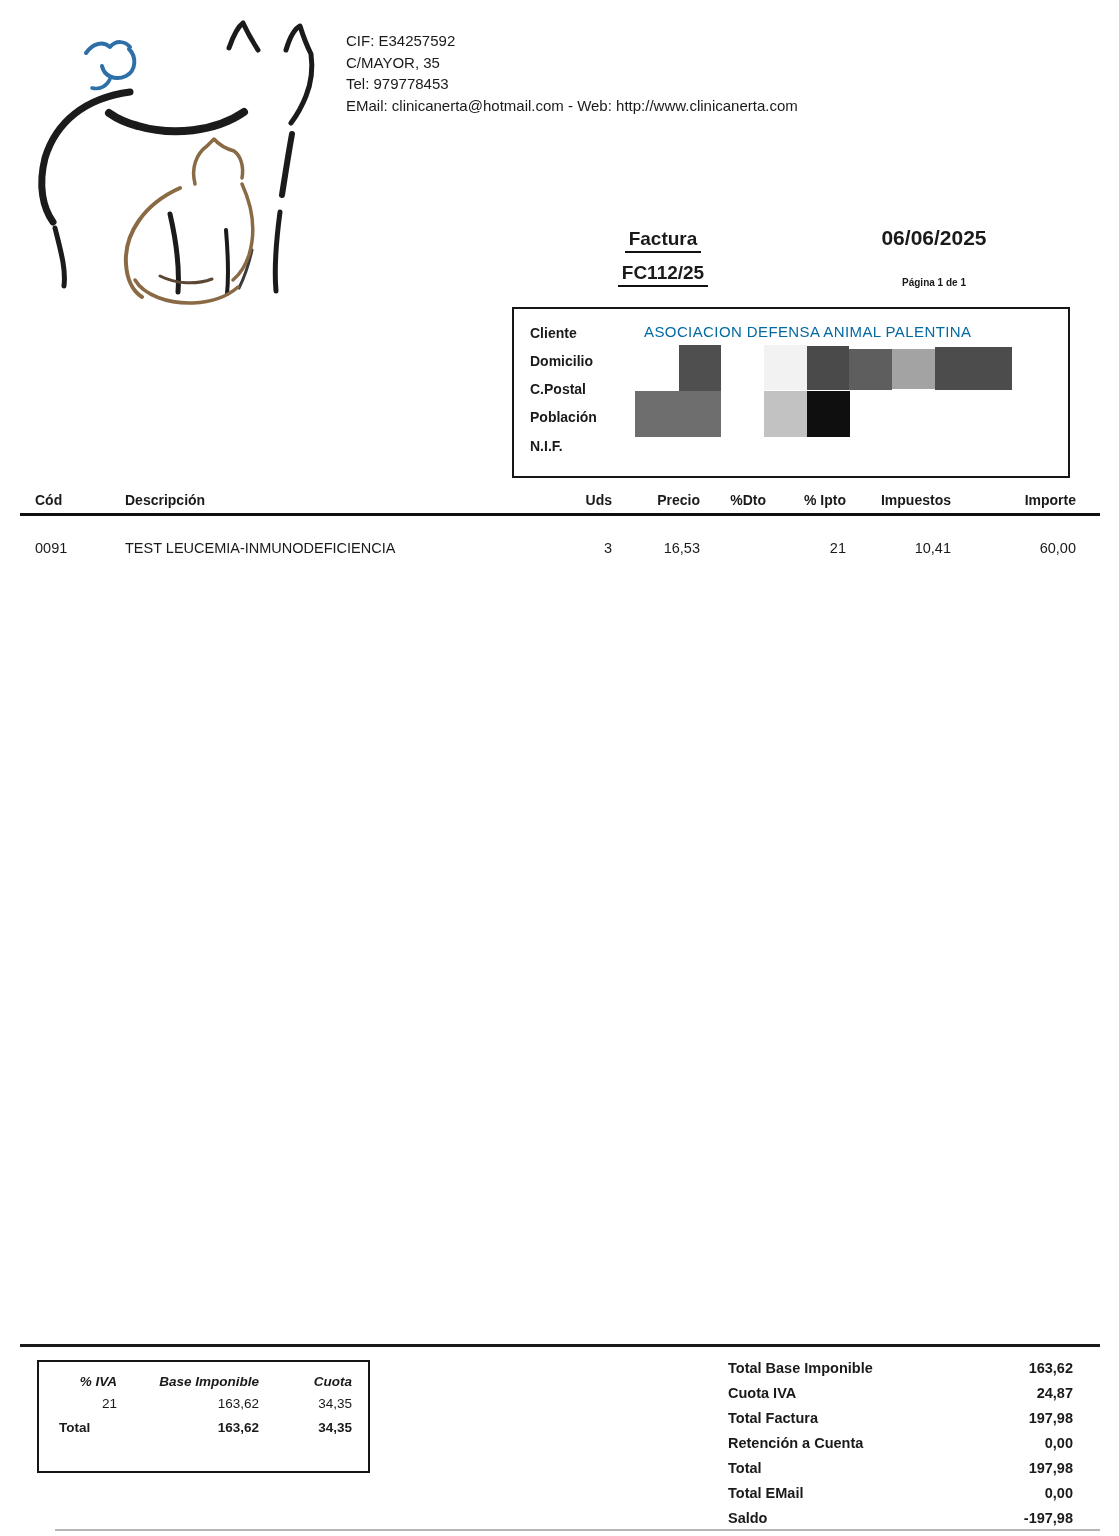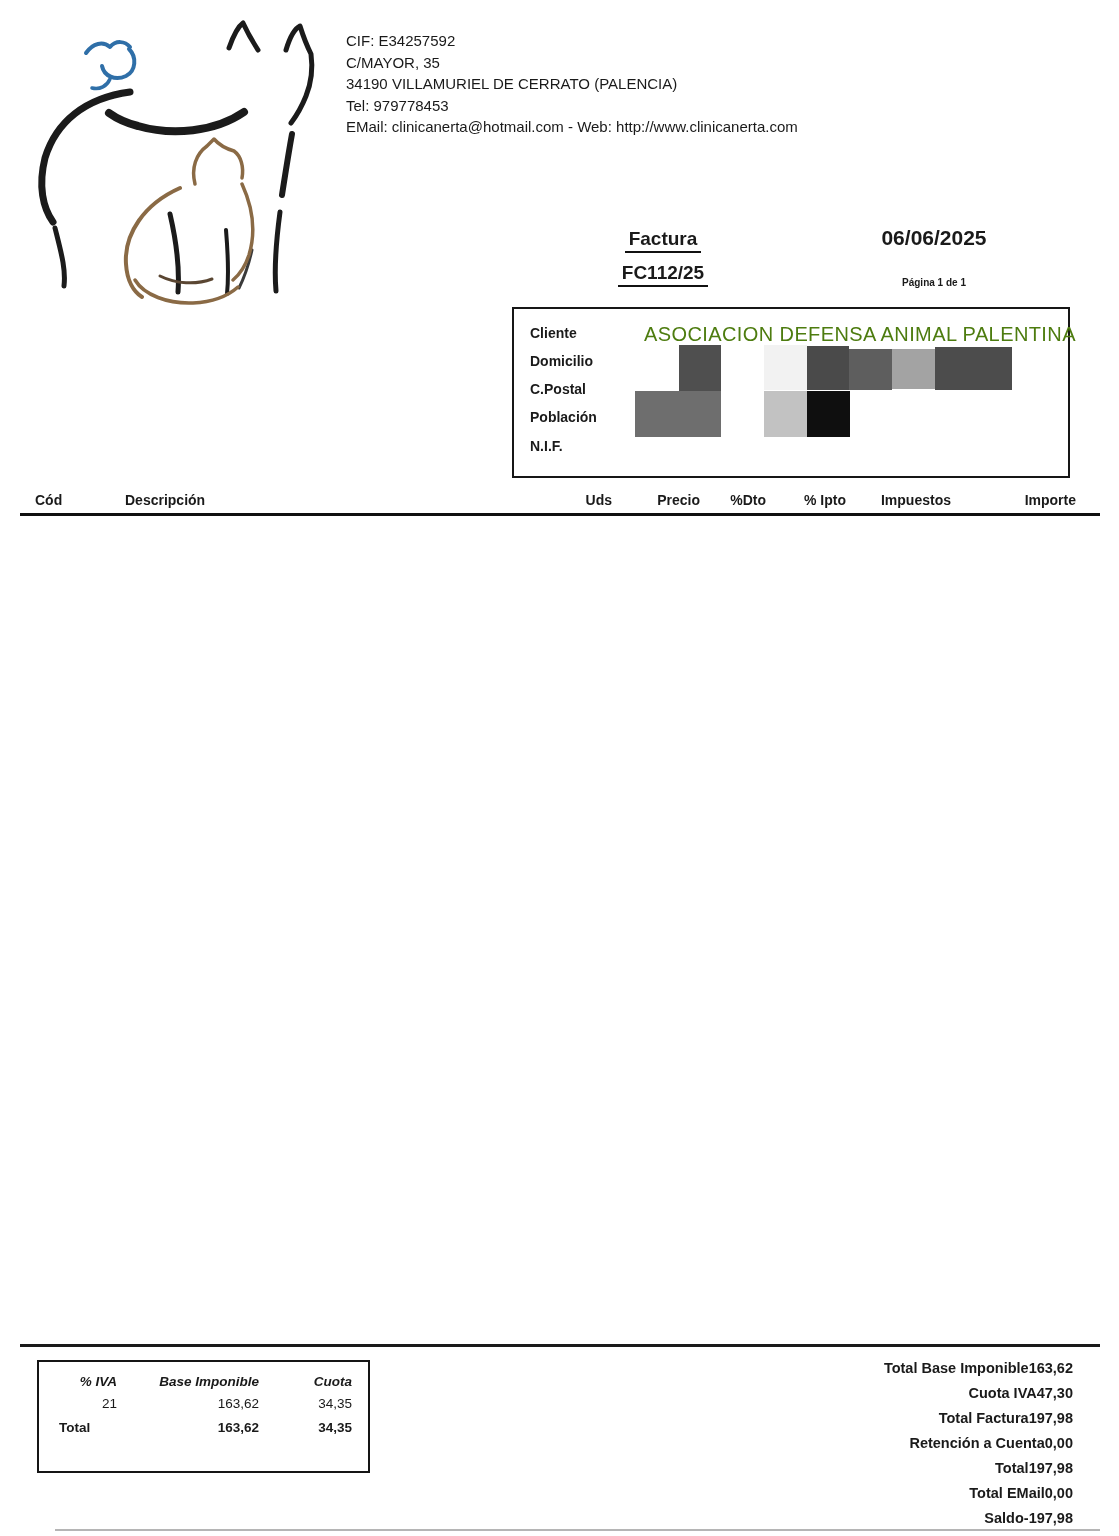--- a/index.html
+++ b/index.html
@@ -35,21 +35,21 @@
 
   
   .client-box {
     position: absolute; left: 512px; top: 307px;
     width: 558px; height: 171px;
     border: 2px solid #161616;
   }
   .cb-label { position: absolute; left: 16px; font-size: 14px; font-weight: bold; }
   .client-name {
     position: absolute; left: 130px; top: 14px;
-    font-size: 20px; letter-spacing: 0.4px; color: #4d7c0f;
+    font-size: 15px; letter-spacing: 0.4px; color: #0369a1;
     white-space: nowrap;
   }
   .redact { position: absolute; }
 
   
   table.items {
     position: absolute; left: 20px; top: 492px; width: 1080px;
     border-collapse: collapse; table-layout: fixed;
   }
   table.items th {
@@ -78,21 +78,21 @@
   .iva-row span { display: inline-block; }
   .iva-c1 { width: 85px;  text-align: right; padding-right: 7px; }
   .iva-c2 { width: 140px; text-align: right; padding-right: 5px; }
   .iva-c3 { width: 100px; text-align: right; padding-right: 12px; }
   .iva-head { top: 12px; font-weight: bold; font-style: italic; }
   .iva-vals { top: 34px; }
   .iva-total { top: 58px; font-weight: bold; }
   .iva-total .iva-c1 { text-align: left; padding-left: 20px; }
 
   .totals { position: absolute; left: 692px; top: 1355px; width: 381px; }
-  .trow { display: flex; justify-content: flex-end; height: 25px; align-items: center; margin-left: 36px; }
+  .trow { display: flex; justify-content: space-between; height: 25px; align-items: center; margin-left: 36px; }
   .tlabel { font-size: 14.5px; font-weight: bold; }
   .tvalue { font-size: 14.5px; font-weight: bold; }
 
   .footer-line {
     position: absolute; left: 55px; top: 1529px;
     width: 1045px; height: 2px; background: #b5b5b5;
   }
 </style>
 </head>
 <body>
@@ -122,21 +122,20 @@
     <g stroke="#2f6fa8">
       <path d="M56 35 C63 25 73 23 80 29 C86 22 95 23 100 29" stroke-width="4"></path>
       <path d="M99 31 C107 39 106 53 96 58 C85 63 74 58 72 48" stroke-width="4"></path>
       <path d="M80 61 C77 68 70 72 62 70" stroke-width="3.5"></path>
     </g>
   </svg>
 
   <div class="clinic-info">
     <div class="clinic-line">CIF: E34257592</div>
     <div class="clinic-line">C/MAYOR, 35</div>
-    <div class="clinic-line">34190 VILLAMURIEL DE CERRATO (PALENCIA)</div>
     <div class="clinic-line">Tel: 979778453</div>
     <div class="clinic-line">EMail: clinicanerta@hotmail.com - Web: http://www.clinicanerta.com</div>
   </div>
 
   <div class="doc-title">
     <div><span class="doc-type">Factura</span></div>
     <div><span class="doc-number">FC112/25</span></div>
   </div>
 
   <div class="doc-date">
@@ -181,20 +180,30 @@
         <th class="l">Descripción</th>
         <th class="r">Uds</th>
         <th class="r">Precio</th>
         <th class="r">%Dto</th>
         <th class="ri">% Ipto</th>
         <th class="r">Impuestos</th>
         <th class="rl">Importe</th>
       </tr>
     </thead>
     <tbody>
+      <tr>
+        <td class="l">0091</td>
+        <td class="l">TEST LEUCEMIA-INMUNODEFICIENCIA</td>
+        <td class="r">3</td>
+        <td class="r">16,53</td>
+        <td class="r"></td>
+        <td class="ri">21</td>
+        <td class="r">10,41</td>
+        <td class="rl">60,00</td>
+      </tr>
     </tbody>
   </table>
 
   <div class="bottom-rule"></div>
 
   <div class="iva-box">
     <div class="iva-row iva-head">
       <span class="iva-c1">% IVA</span>
       <span class="iva-c2">Base Imponible</span>
       <span class="iva-c3">Cuota</span>
@@ -211,21 +220,21 @@
     </div>
   </div>
 
   <div class="totals">
     <div class="trow">
       <span class="tlabel">Total Base Imponible</span>
       <span class="tvalue">163,62</span>
     </div>
     <div class="trow">
       <span class="tlabel">Cuota IVA</span>
-      <span class="tvalue">47,30</span>
+      <span class="tvalue">24,87</span>
     </div>
     <div class="trow">
       <span class="tlabel">Total Factura</span>
       <span class="tvalue">197,98</span>
     </div>
     <div class="trow">
       <span class="tlabel">Retención a Cuenta</span>
       <span class="tvalue">0,00</span>
     </div>
     <div class="trow">

